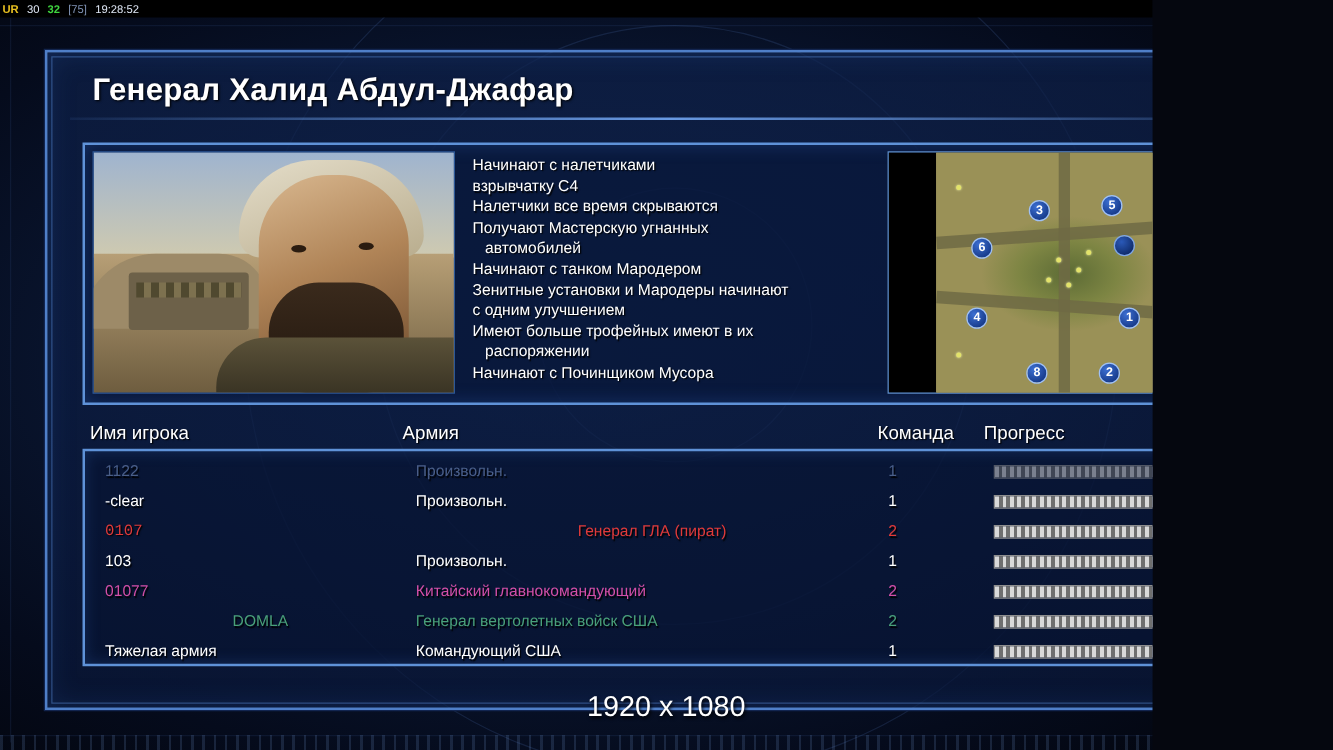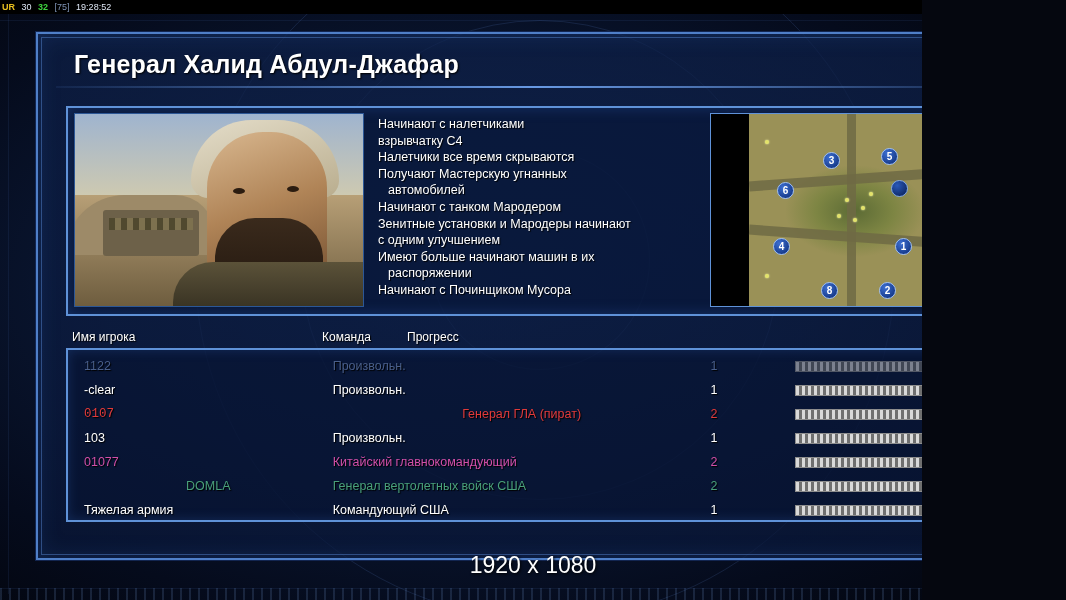--- a/index.html
+++ b/index.html
@@ -46,21 +46,21 @@
   .n3 { color: #7f93b5; }
   .tm { color: #dfe7f5; }
   #topbar-right {
     position: absolute; right: 4px; top: 0; line-height: 14px;
     color: #ffffff; font-size: 9px;
   }
 
   
   #frame {
     position: absolute;
-    left: 36px; top: 32px;
+    left: 36px; top: 40px;
     width: 994px; height: 528px;
     border: 2px solid #4f7fc8;
     background: linear-gradient(180deg, rgba(14,32,72,0.72) 0%, rgba(10,24,58,0.72) 100%);
     box-shadow: 0 0 0 1px rgba(20,40,85,0.9), inset 0 0 22px rgba(40,90,170,0.25);
   }
   #frame::before {
     content: "";
     position: absolute; left: 3px; top: 3px; right: 3px; bottom: 3px;
     border: 1px solid rgba(90,140,215,0.45);
     pointer-events: none;
@@ -177,21 +177,21 @@
   #minimap .res {
     position: absolute; width: 4px; height: 4px; border-radius: 50%;
     background: #e3e36a; box-shadow: 0 0 2px #ffffb0;
   }
 
   
   #table {
     position: absolute; left: 28px; top: 296px; width: 940px; height: 198px;
   }
   #thead {
-    display: flex; color: #ffffff; font-size: 12px; padding: 0 0 4px 6px;
+    display: flex; color: #ffffff; font-size: 15px; padding: 0 0 4px 6px;
     text-shadow: 1px 1px 1px #000;
     align-items: flex-end;
   }
   .col-name { width: 250px; }
   .col-army { width: 380px; }
   .col-team { width: 85px; }
   .col-prog { width: 210px; }
   #tbody {
     border: 2px solid #5f92d8;
     background: rgba(6,18,48,0.5);
@@ -272,21 +272,21 @@
 
       <div id="bullets">
           <div class="line">Начинают с налетчиками</div>
           <div class="line">взрывчатку C4</div>
           <div class="line">Налетчики все время скрываются</div>
           <div class="line">Получают Мастерскую угнанных</div>
           <div class="line cont">автомобилей</div>
           <div class="line">Начинают с танком Мародером</div>
           <div class="line">Зенитные установки и Мародеры начинают</div>
           <div class="line">с одним улучшением</div>
-          <div class="line">Имеют больше начинают машин в их</div>
+          <div class="line">Имеют больше трофейных имеют в их</div>
           <div class="line cont">распоряжении</div>
           <div class="line">Начинают с Починщиком Мусора</div>
         </div>
 
       <div id="minimap">
         <div class="terrain">
           <div class="river" style="left:0; top:60px; width:212px; height:10px; transform:rotate(-4deg);"></div>
           <div class="river" style="left:0; top:118px; width:212px; height:10px; transform:rotate(4deg);"></div>
           <div class="river" style="left:98px; top:0; width:9px; height:194px;"></div>
           <div class="res" style="left:96px; top:84px;"></div>
@@ -306,20 +306,21 @@
             <div class="dot" style="left: 146px; top: 124px;">1</div>
             <div class="dot" style="left: 72px; top: 168px;">8</div>
             <div class="dot" style="left: 130px; top: 168px;">2</div>
           </div>
       </div>
     </div>
 
     <div id="table">
       <div id="thead">
         <div class="col-name">Имя игрока</div>
+        <div class="col-army">Армия</div>
         <div class="col-team">Команда</div>
         <div class="col-prog">Прогресс</div>
       </div>
       <div id="tbody">
           <div class="row">
             <div class="col-name" style="color: rgb(74, 95, 138);">1122</div>
             <div class="col-army" style="color: rgb(74, 95, 138);">Произвольн.</div>
             <div class="col-team" style="color: rgb(74, 95, 138);">1</div>
             <div class="col-prog">
               <div class="bar dim"></div>

